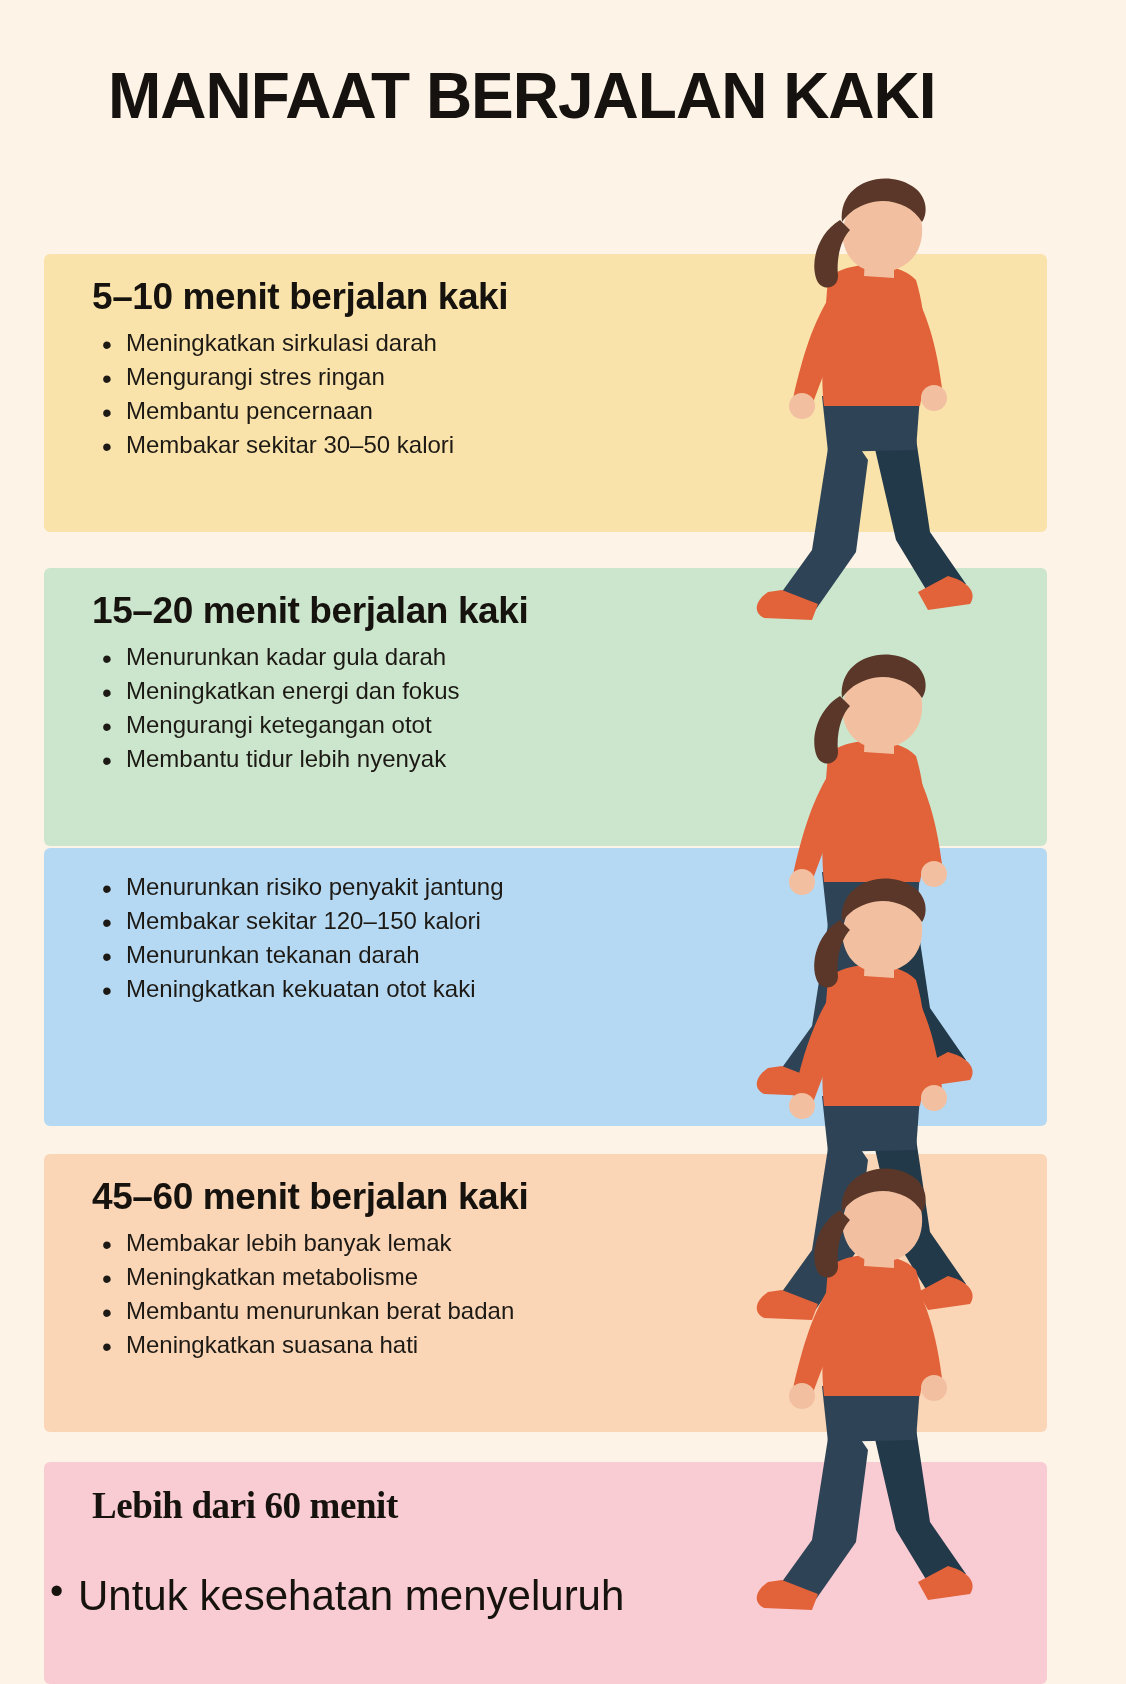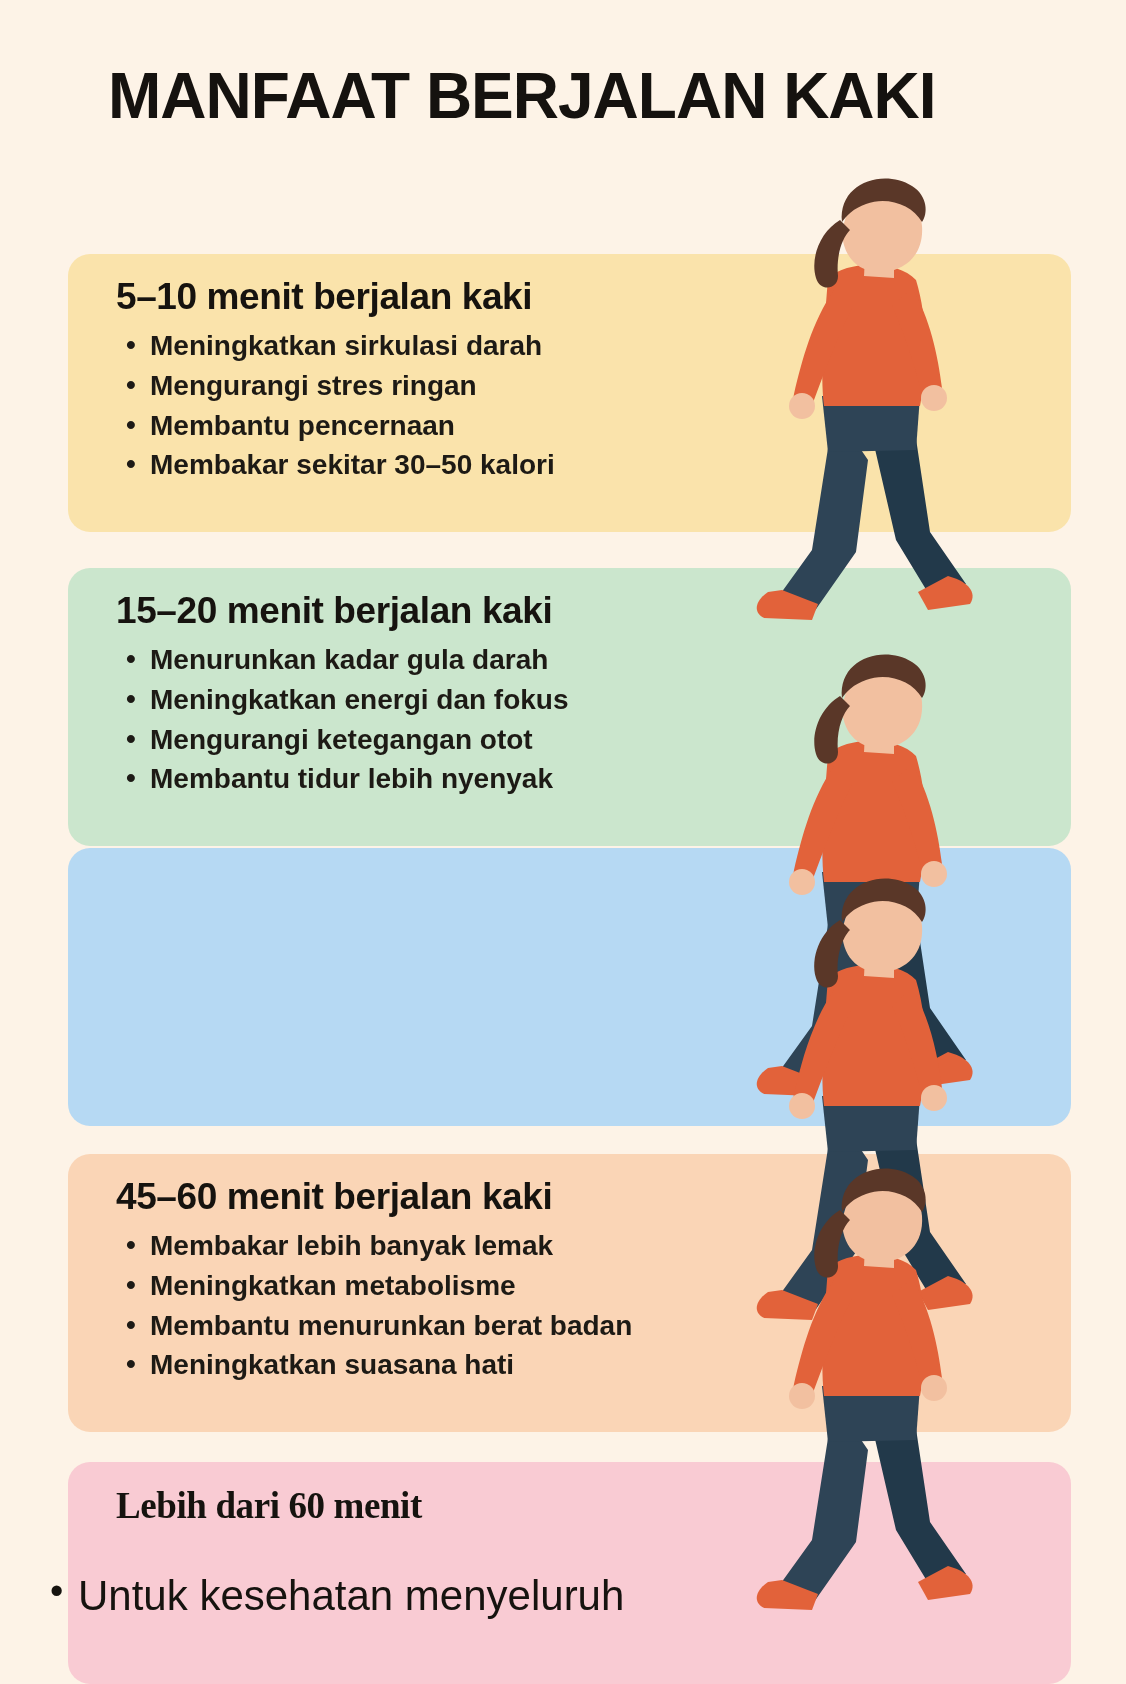--- a/index.html
+++ b/index.html
@@ -37,48 +37,47 @@
   }
   .cards {
     position: absolute;
     left: 0;
     top: 0;
     width: 1126px;
     height: 1684px;
   }
   .card {
     position: absolute;
-    left: 68px;
+    left: 44px;
     width: 1003px;
-    border-radius: 22px;
+    border-radius: 6px;
     box-sizing: border-box;
     padding: 22px 30px 20px 48px;
     z-index: 2;
   }
   .card-title {
     font-family: "Liberation Sans", sans-serif;
     font-weight: bold;
     font-size: 37px;
     color: #16130f;
     margin: 0 0 8px 0;
     letter-spacing: -0.4px;
   }
   .bullets {
     margin: 0;
     padding: 0;
     list-style: none;
   }
   .bullets li {
     position: relative;
     font-family: "Liberation Sans", sans-serif;
-    font-size: 28px;
+    font-size: 24px;
     line-height: 1.42;
     color: #1d1a15;
     padding-left: 34px;
-    font-weight: bold;
   }
   .bullets li::before {
     content: "•";
     position: absolute;
     left: 10px;
     top: -1px;
     font-size: 28px;
     color: #1d1a15;
   }
   
@@ -144,20 +143,26 @@
       <div class="card-title">15–20 menit berjalan kaki</div>
       <ul class="bullets">
         <li>Menurunkan kadar gula darah</li>
         <li>Meningkatkan energi dan fokus</li>
         <li>Mengurangi ketegangan otot</li>
         <li>Membantu tidur lebih nyenyak</li>
       </ul>
     </div>
 
     <div class="card" id="card-2">
+      <ul class="bullets">
+        <li>Menurunkan risiko penyakit jantung</li>
+        <li>Membakar sekitar 120–150 kalori</li>
+        <li>Menurunkan tekanan darah</li>
+        <li>Meningkatkan kekuatan otot kaki</li>
+      </ul>
     </div>
 
     <div class="card" id="card-3">
       <div class="card-title">45–60 menit berjalan kaki</div>
       <ul class="bullets">
         <li>Membakar lebih banyak lemak</li>
         <li>Meningkatkan metabolisme</li>
         <li>Membantu menurunkan berat badan</li>
         <li>Meningkatkan suasana hati</li>
       </ul>

